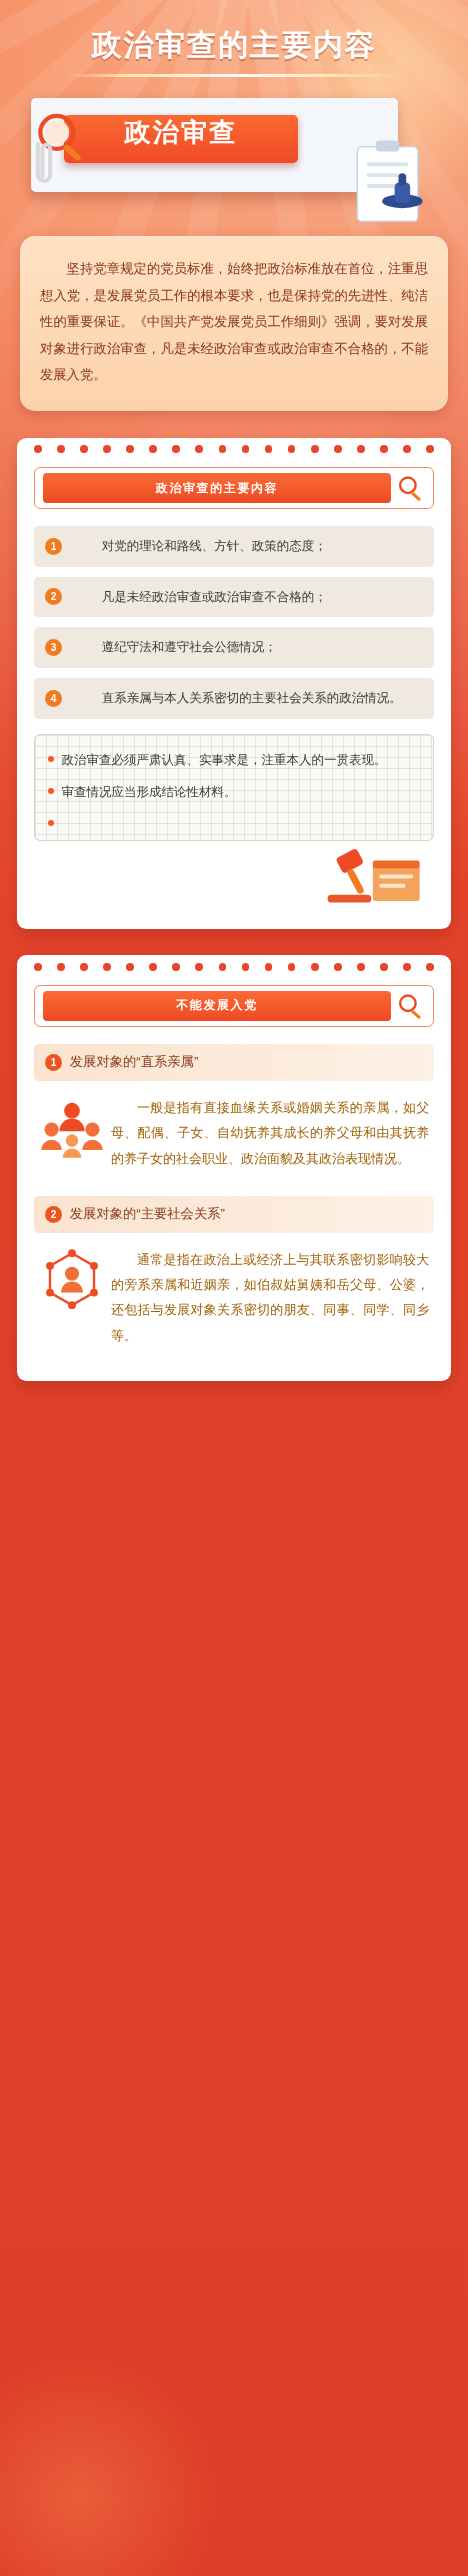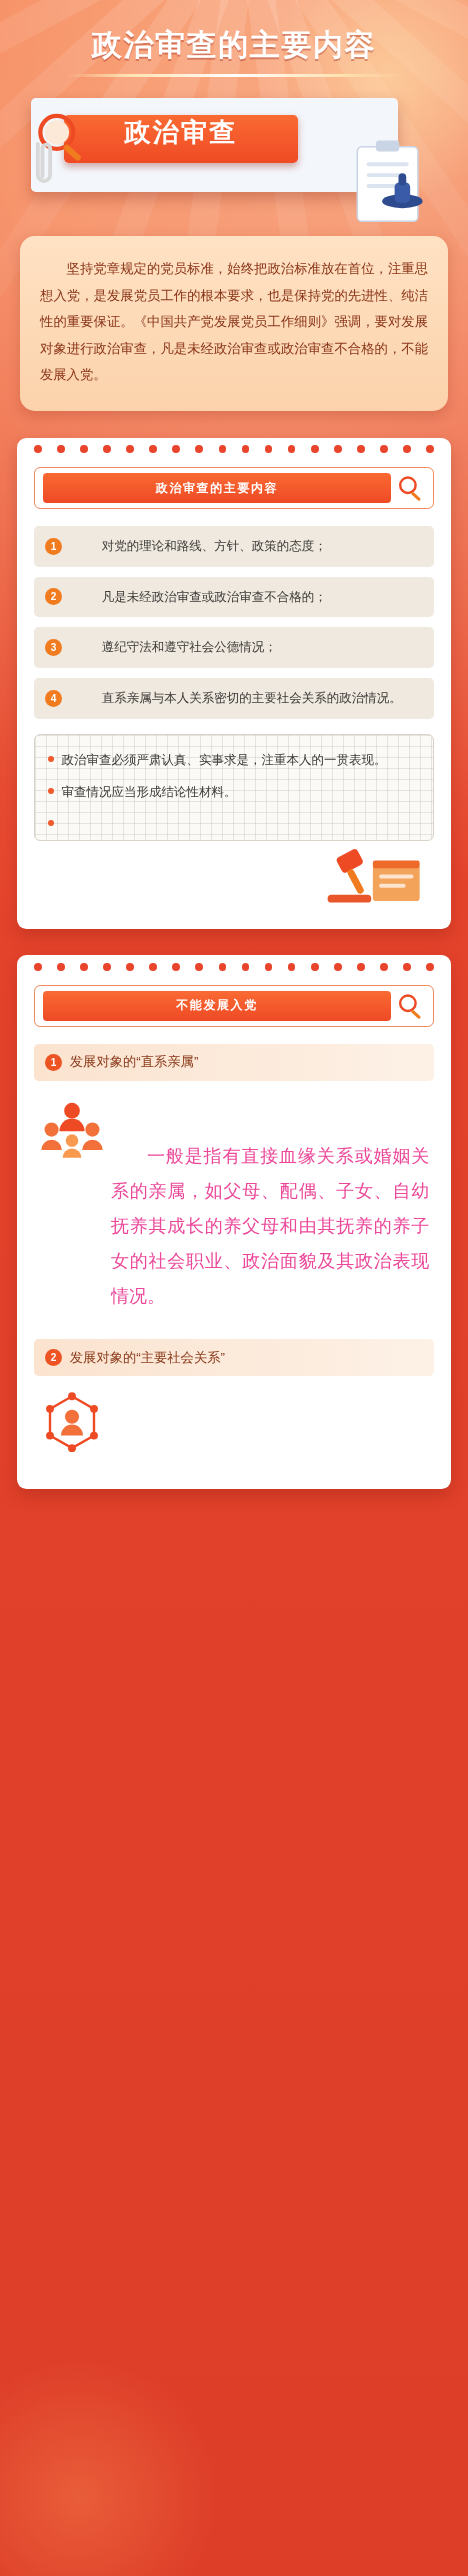--- a/index.html
+++ b/index.html
@@ -184,21 +184,21 @@
     padding: 9.4px 11px;
     margin-bottom: 4.7px;
   }
   .sub-head .num { background: #ee5423; margin-top: 0; }
   .sub-head-text { font-size: 13.3px; font-weight: normal; color: #8a3a1a; }
   .sub-body {
     display: flex; align-items: flex-start;
     padding: 9.4px 4.7px 11px 4.7px;
   }
   .sub-icon { flex: 0 0 auto; width: 66px; height: 66px; margin-right: 6.2px; }
-  .sub-text { font-size: 18px; line-height: 1.95; color: #ec4899; text-indent: 2em; text-align: justify; margin-top: 44px; }
+  .sub-text { font-size: 13px; line-height: 1.95; color: #a16207; text-indent: 2em; text-align: justify; }
 
   .spacer-24 { height: 14px; }
 </style>
 </head>
 <body>
 
 <div class="page">
 
   <div class="rays">
     <i style="transform: rotate(-62deg)"></i>
@@ -390,19 +390,20 @@
         <polygon points="42,8 70,24 70,58 42,74 14,58 14,24" fill="none" stroke="#ee4a24" stroke-width="3"></polygon>
         <circle cx="42" cy="8" r="5" fill="#ee4a24"></circle>
         <circle cx="70" cy="24" r="5" fill="#ee4a24"></circle>
         <circle cx="70" cy="58" r="5" fill="#ee4a24"></circle>
         <circle cx="42" cy="74" r="5" fill="#ee4a24"></circle>
         <circle cx="14" cy="58" r="5" fill="#ee4a24"></circle>
         <circle cx="14" cy="24" r="5" fill="#ee4a24"></circle>
         <circle cx="42" cy="34" r="9" fill="#f2703a"></circle>
         <path d="M28 58 a14 14 0 0 1 28 0 z" fill="#f2703a"></path>
       </svg>
+      <p class="sub-text">通常是指在政治上或经济上与其联系密切影响较大的旁系亲属和近姻亲，如伯叔姑舅姨和岳父母、公婆，还包括与发展对象关系密切的朋友、同事、同学、同乡等。</p>
     </div>
 
   </div>
 
   <div style="height:31px"></div>
 </div>
 
 
 </body></html>

